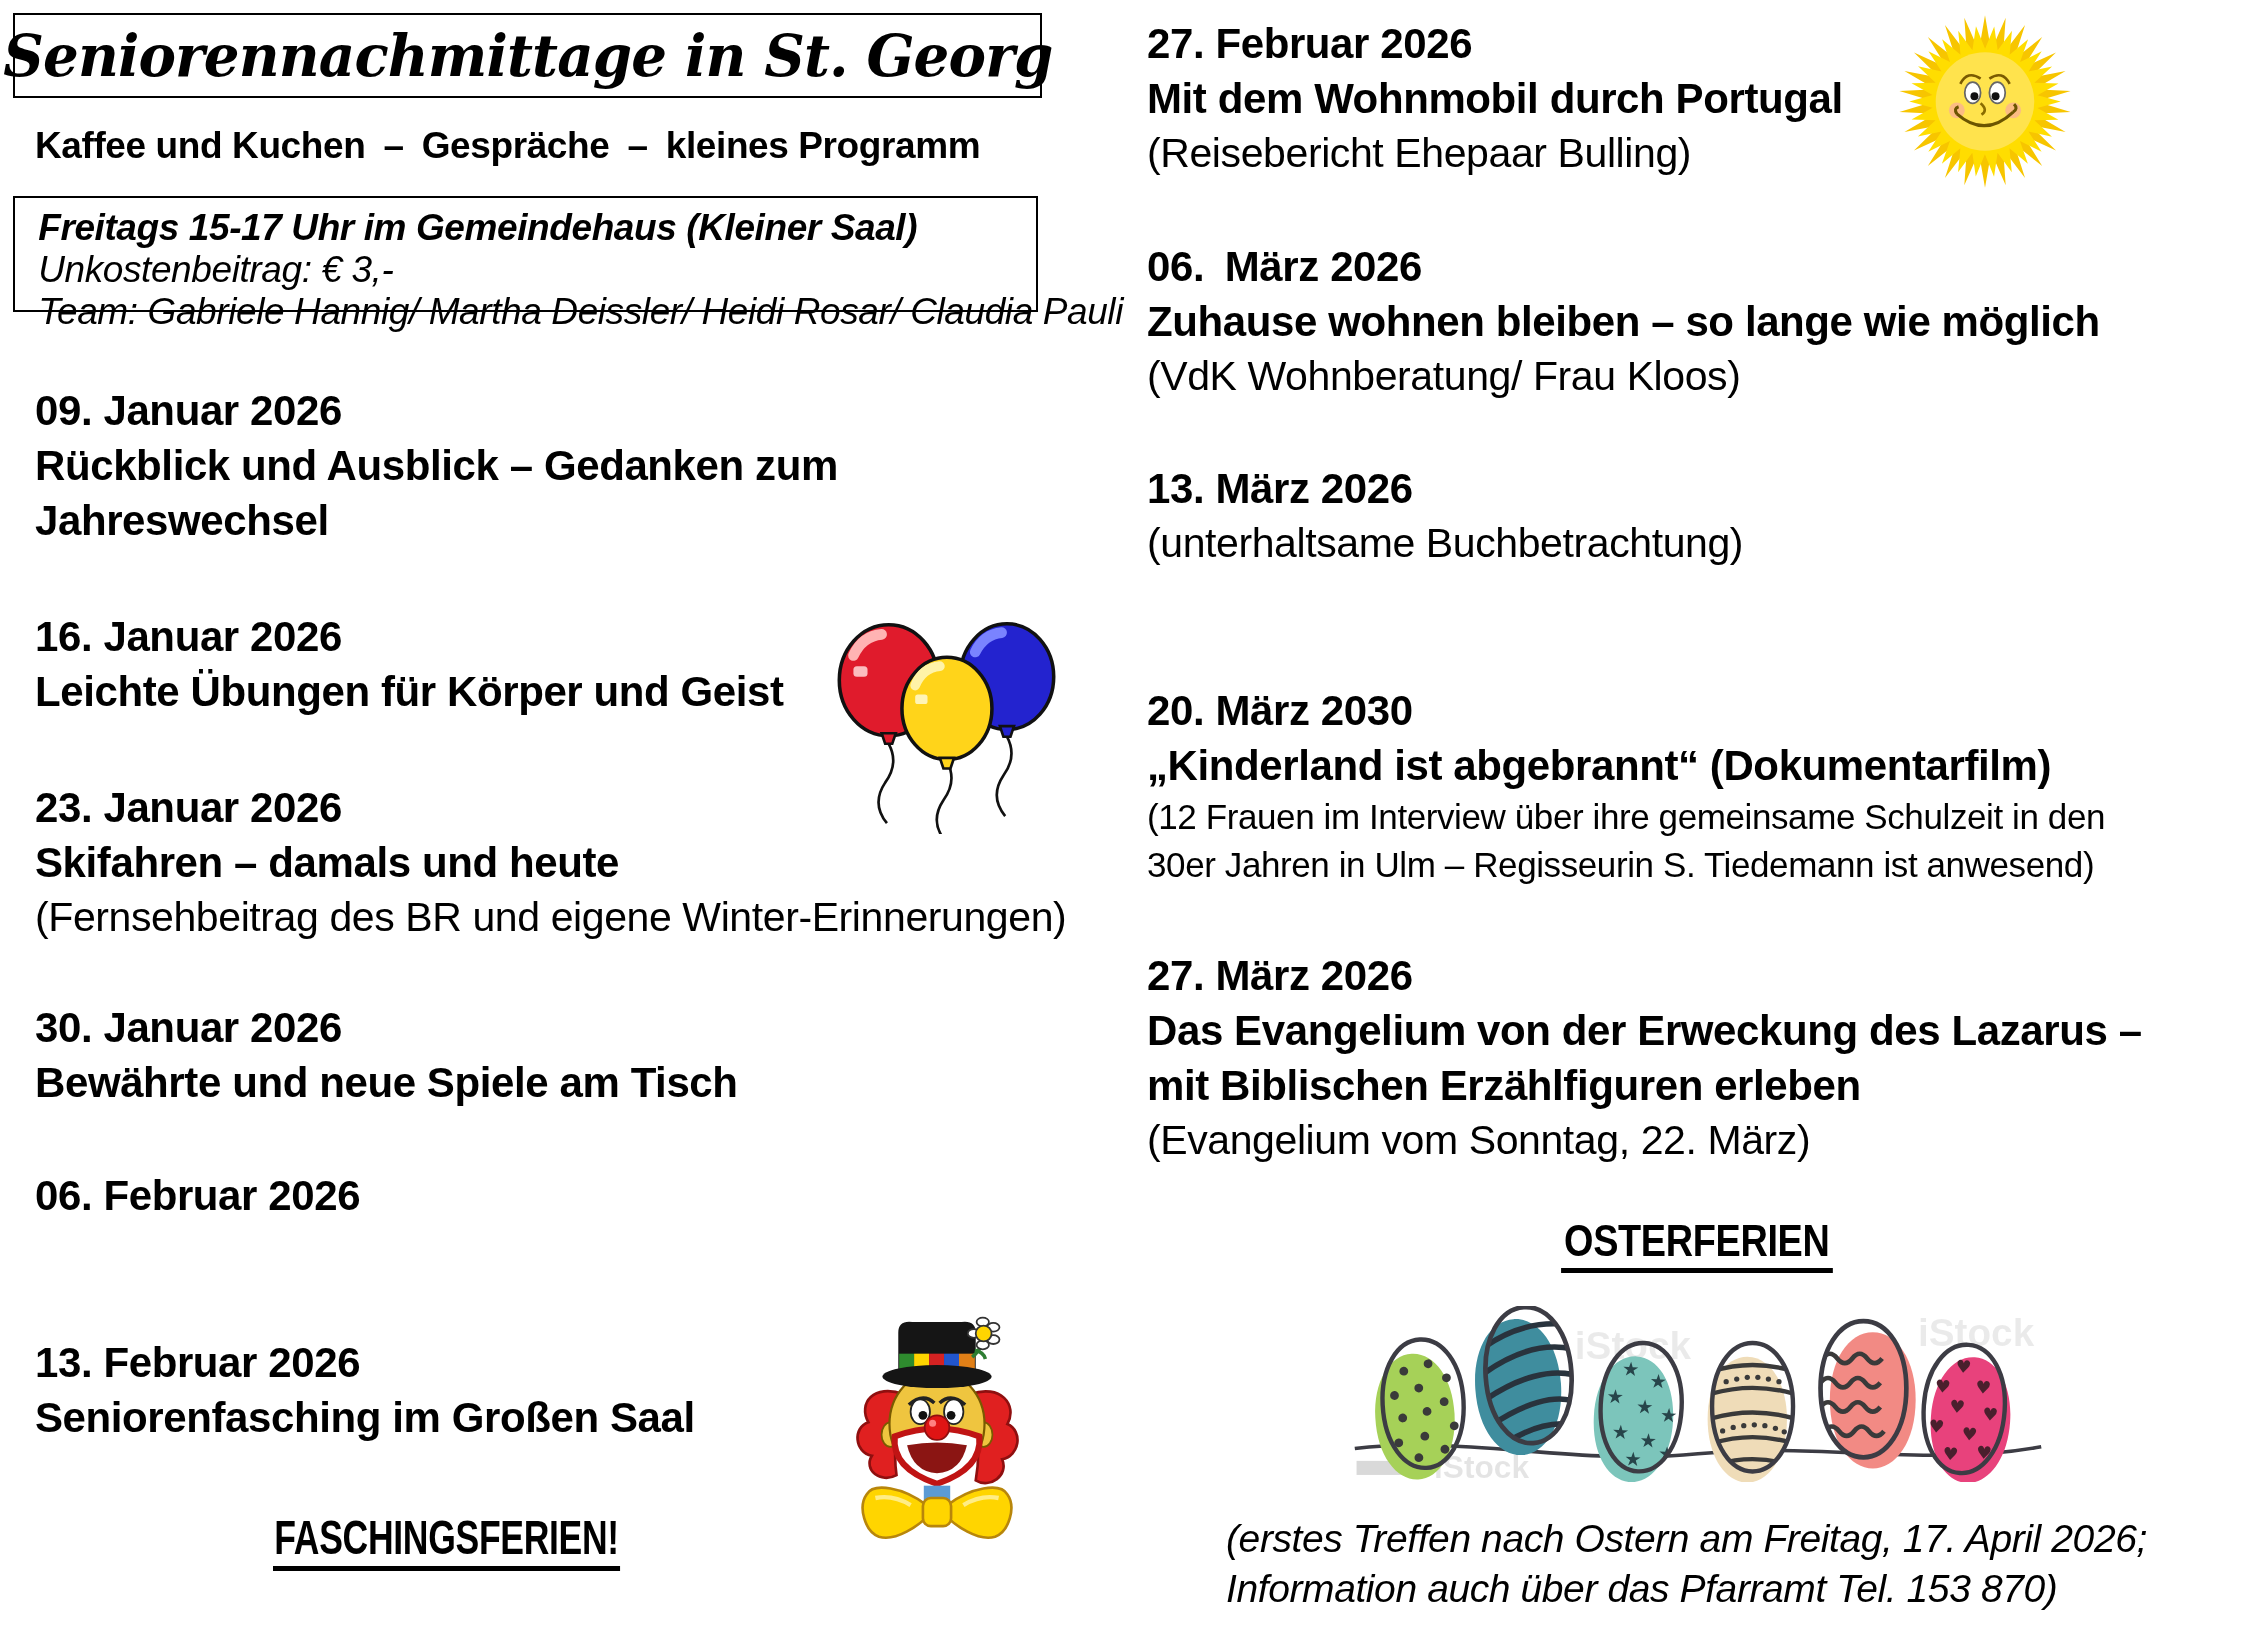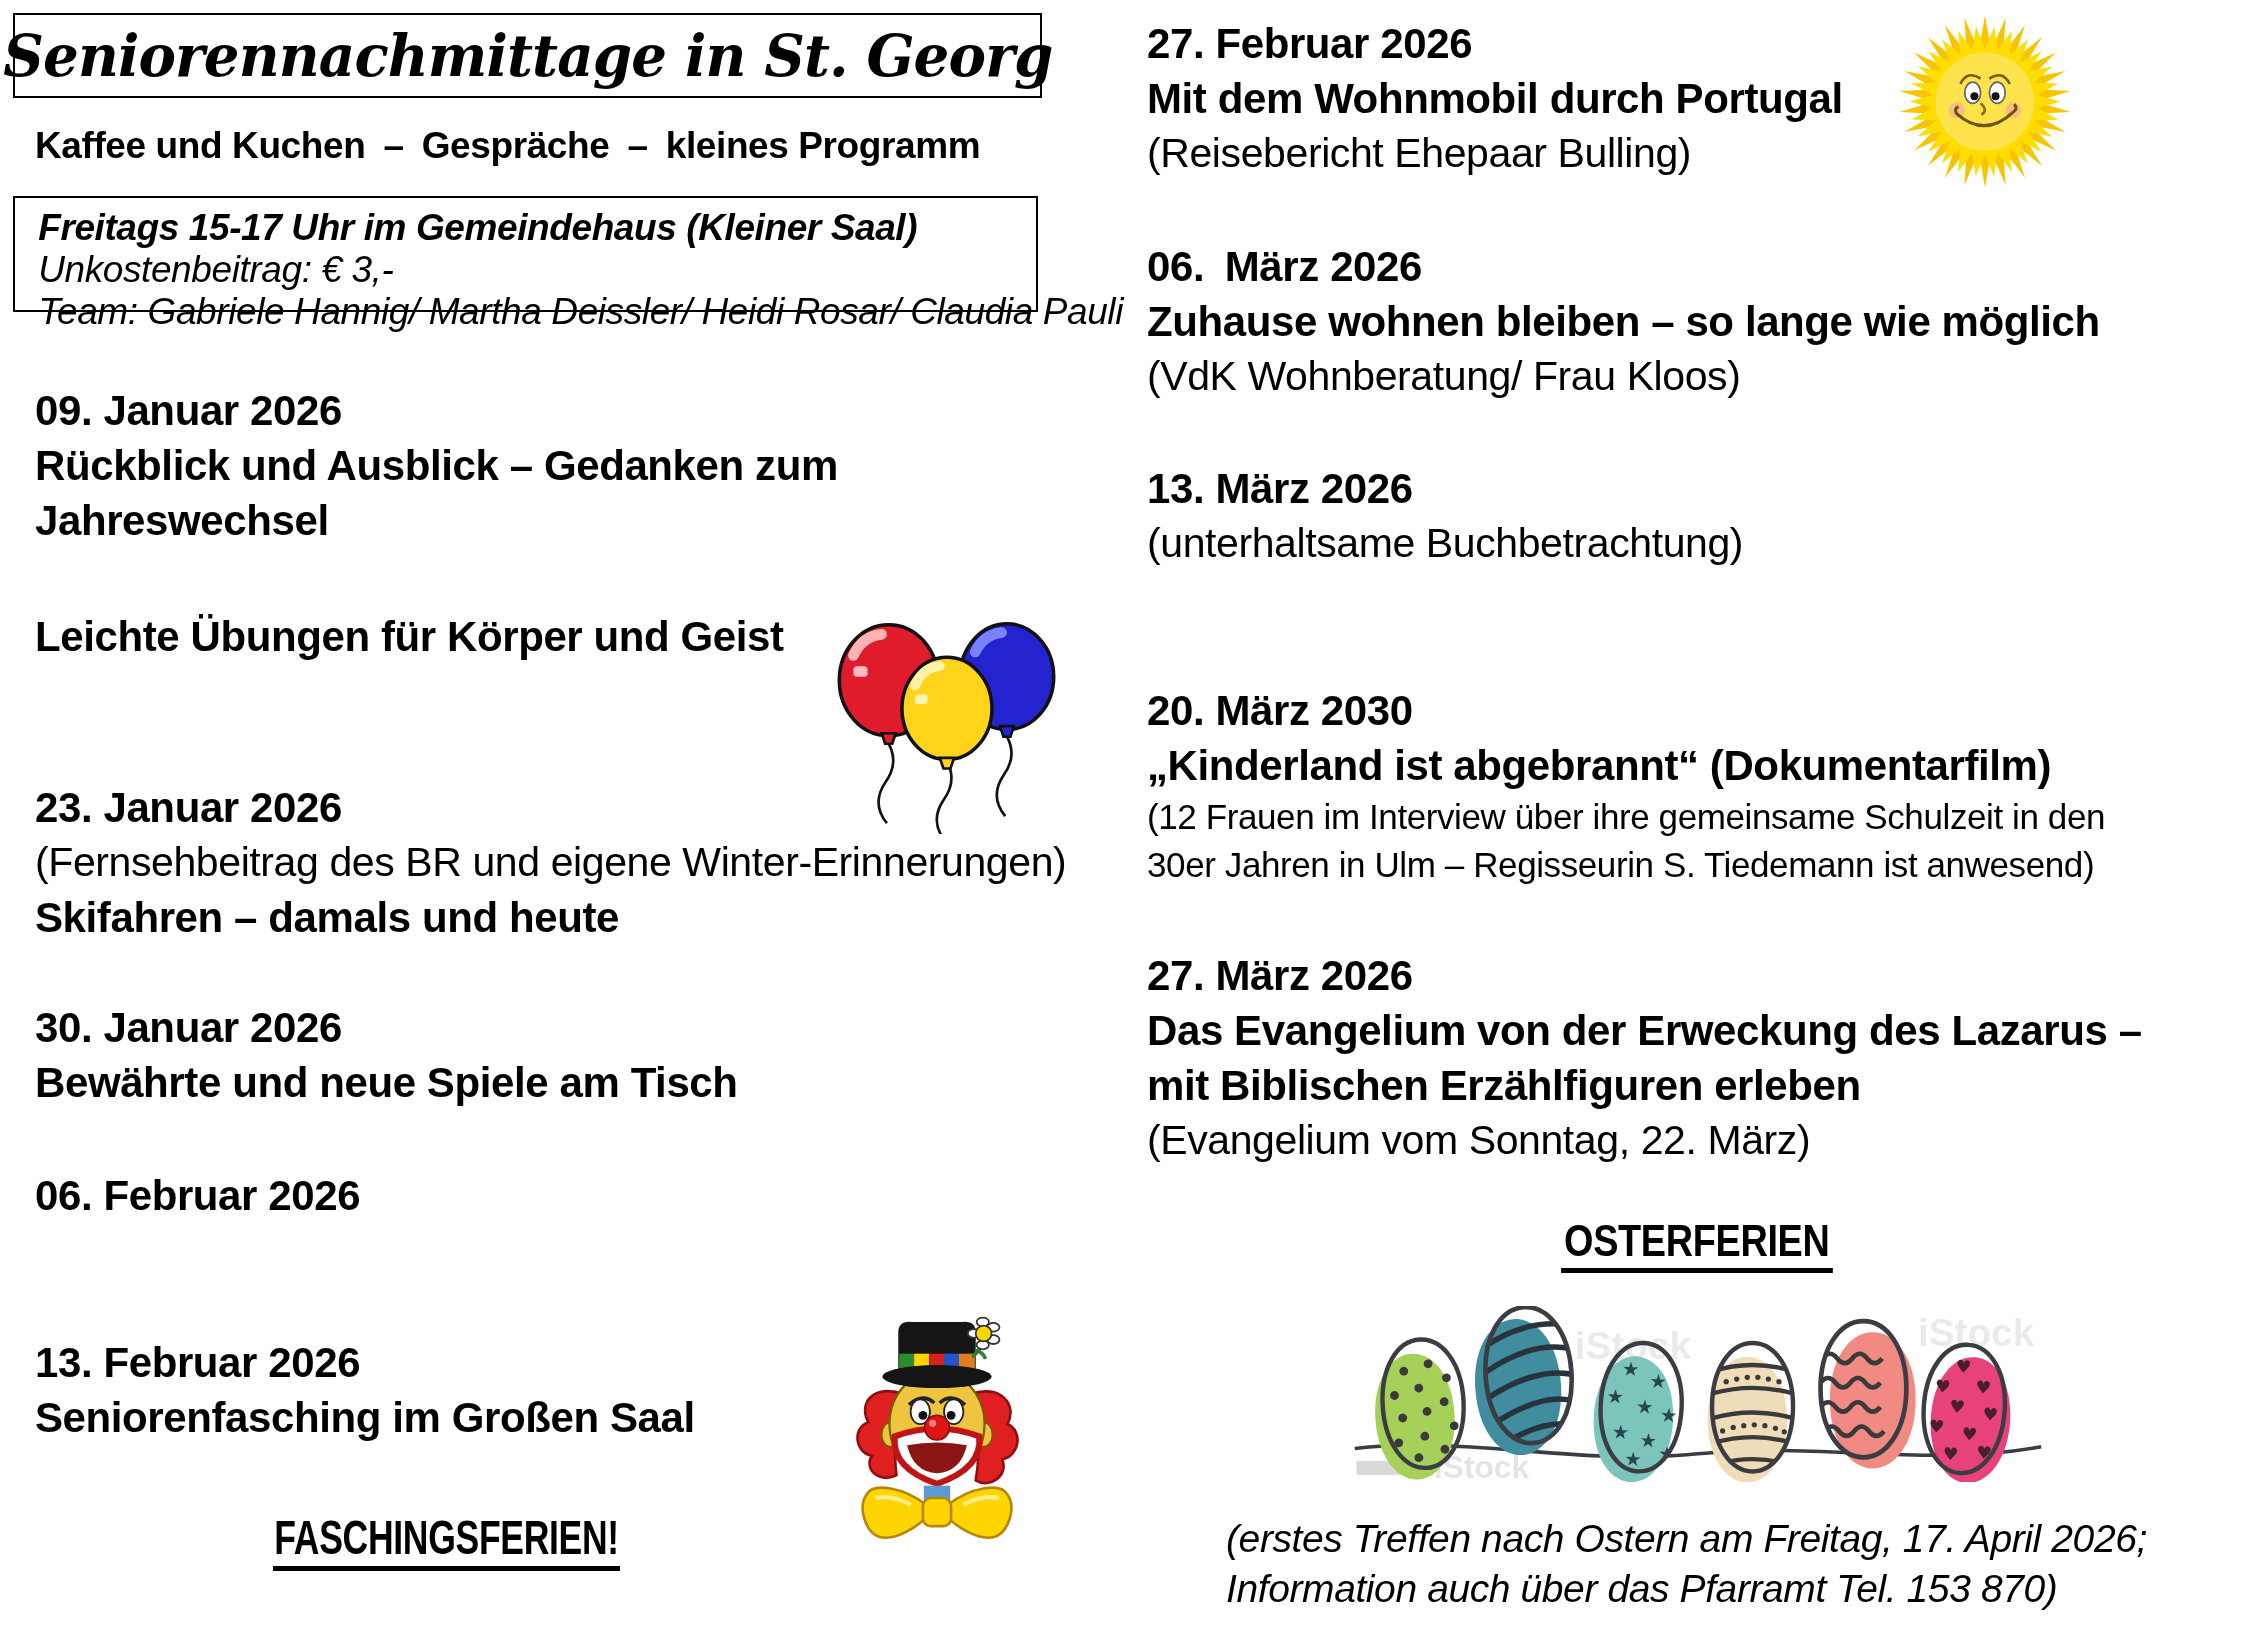--- a/index.html
+++ b/index.html
@@ -58,27 +58,28 @@
   <div class="info-line">Team: Gabriele Hannig/ Martha Deissler/ Heidi Rosar/ Claudia Pauli</div>
 </div>
 
 <div class="event col-l" style="top:383px">
   <div class="line b">09. Januar 2026</div>
   <div class="line b">Rückblick und Ausblick – Gedanken zum</div>
   <div class="line b">Jahreswechsel</div>
 </div>
 
 <div class="event col-l" style="top:609px">
+  <div class="line b">16. Januar 2026</div>
   <div class="line b">Leichte Übungen für Körper und Geist</div>
 </div>
 
 <div class="event col-l" style="top:780px">
   <div class="line b">23. Januar 2026</div>
+  <div class="line b">Skifahren – damals und heute</div>
   <div class="line n">(Fernsehbeitrag des BR und eigene Winter-Erinnerungen)</div>
-  <div class="line b">Skifahren – damals und heute</div>
 </div>
 
 <div class="event col-l" style="top:1000px">
   <div class="line b">30. Januar 2026</div>
   <div class="line b">Bewährte und neue Spiele am Tisch</div>
 </div>
 
 <div class="event col-l" style="top:1168px">
   <div class="line b">06. Februar 2026</div>
 </div>

